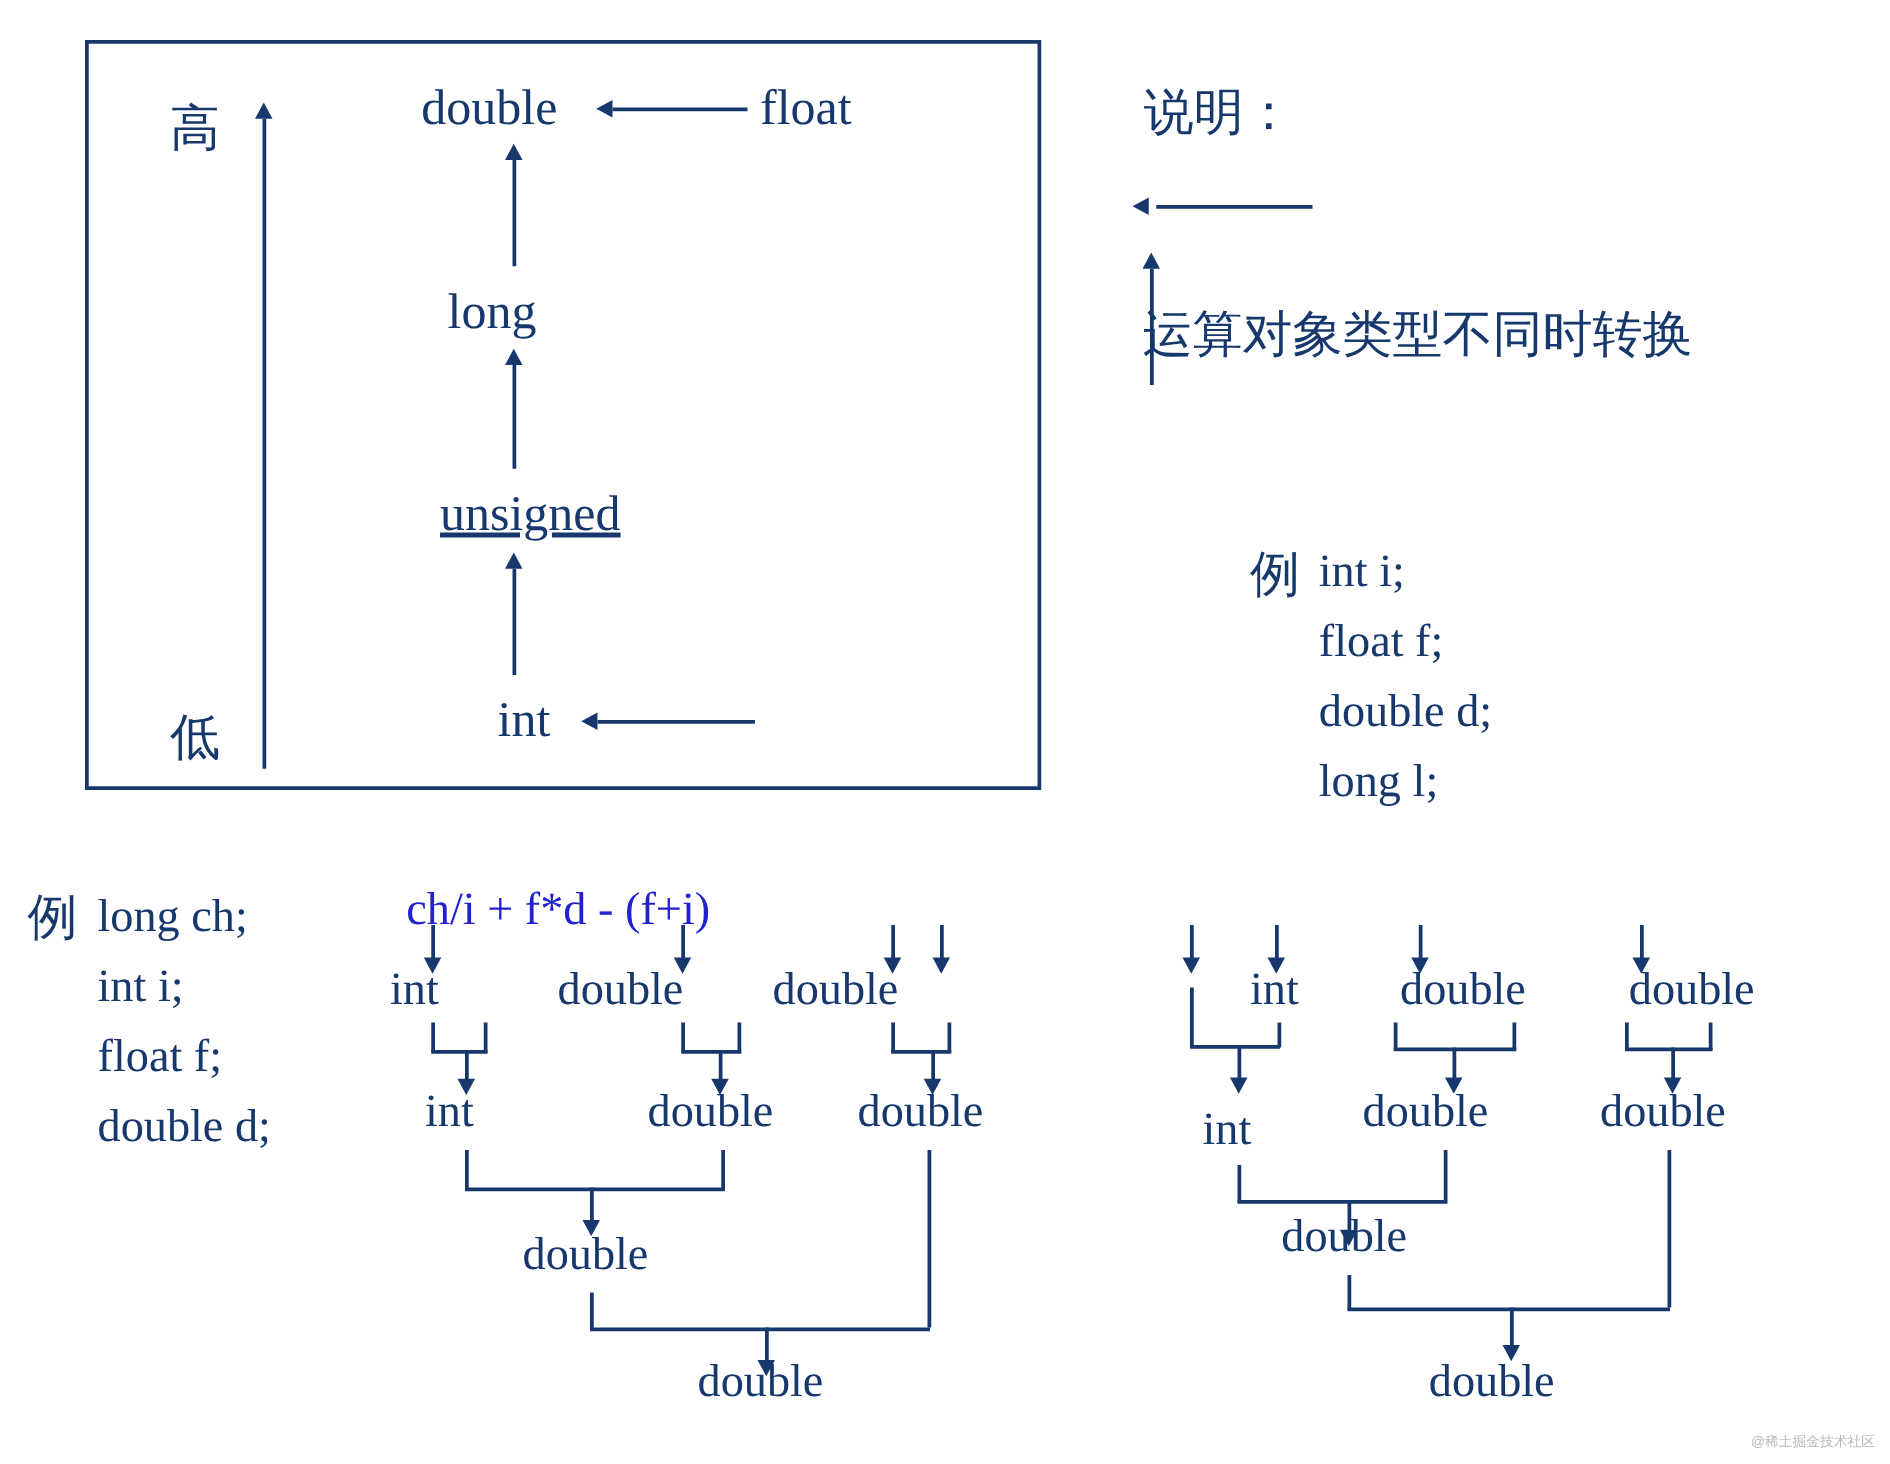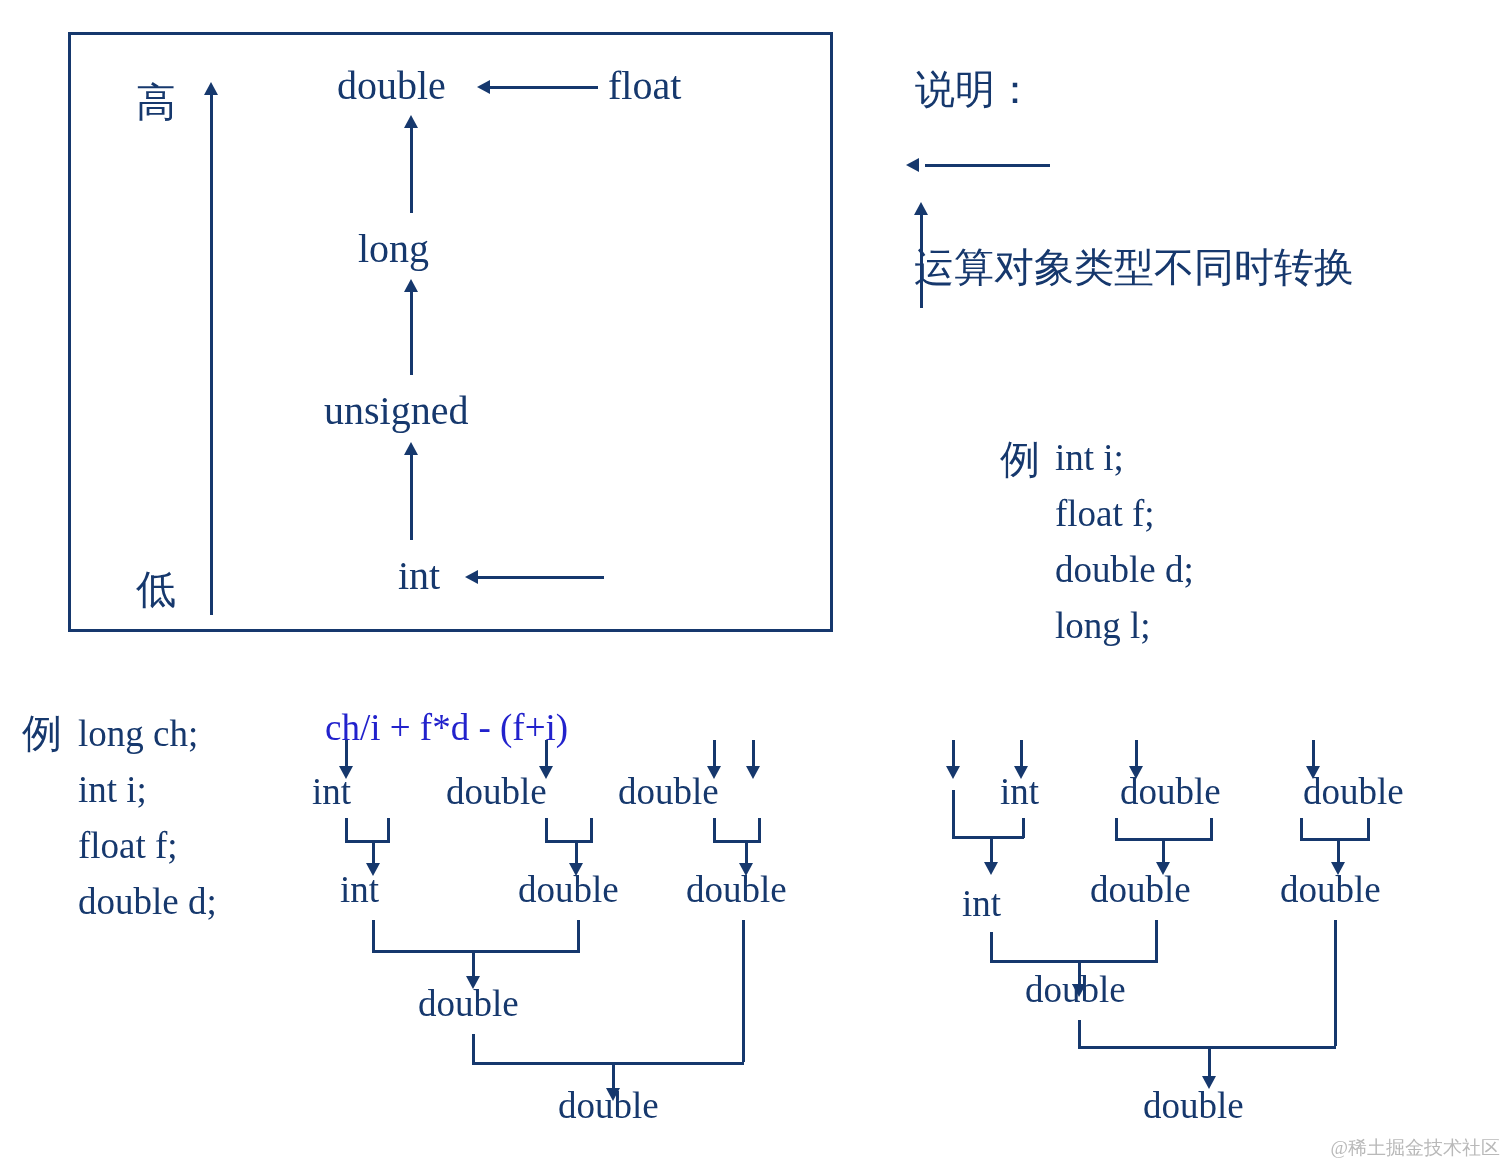--- a/index.html
+++ b/index.html
@@ -69,42 +69,42 @@
   .big-label { font-size: 40px; }
   .type-word { font-size: 40px; }
   .legend-cn { font-size: 40px; }
   .code-line { font-size: 37px; }
   .expr { font-size: 37px; color: #2222cc; }
   .res { font-size: 37px; color: #16386d; }
   .watermark {
     position: absolute;
     right: 12px;
     bottom: 10px;
-    font-size: 19px;
+    font-size: 11px;
     color: #b9b9b9;
-    font-family: Liberation Serif, serif;
+    font-family: Liberation Sans, sans-serif;
   }
 </style>
 </head>
 <body>
 
 <div id="page">
 
   <div id="type-box"></div>
 
   <div class="line-v" style="left:210px; top:95px; height:520px;"></div>
   <div class="head-up" style="left:204px; top:82px;"></div>
 
   <div class="txt cn big-label" style="left:136px; top:75px;">高</div>
   <div class="txt cn big-label" style="left:136px; top:562px;">低</div>
 
   <div class="txt serif type-word" style="left:337px; top:62px;">double</div>
   <div class="txt serif type-word" style="left:608px; top:62px;">float</div>
   <div class="txt serif type-word" style="left:358px; top:225px;">long</div>
-  <div class="txt serif type-word" style="left:324px; top:387px;">unsigned</div>
+  <div class="txt serif type-word" style="left:352px; top:387px;text-decoration:underline;">unsigned</div>
   <div class="txt serif type-word" style="left:398px; top:552px;">int</div>
 
   <div class="line-h" style="left:490px; top:86px; width:108px;"></div>
   <div class="head-left" style="left:477px; top:80px;"></div>
 
   <div class="line-h" style="left:478px; top:576px; width:126px;"></div>
   <div class="head-left" style="left:465px; top:570px;"></div>
 
   <div class="line-v" style="left:410px; top:128px; height:85px;"></div>
   <div class="head-up" style="left:404px; top:115px;"></div>

